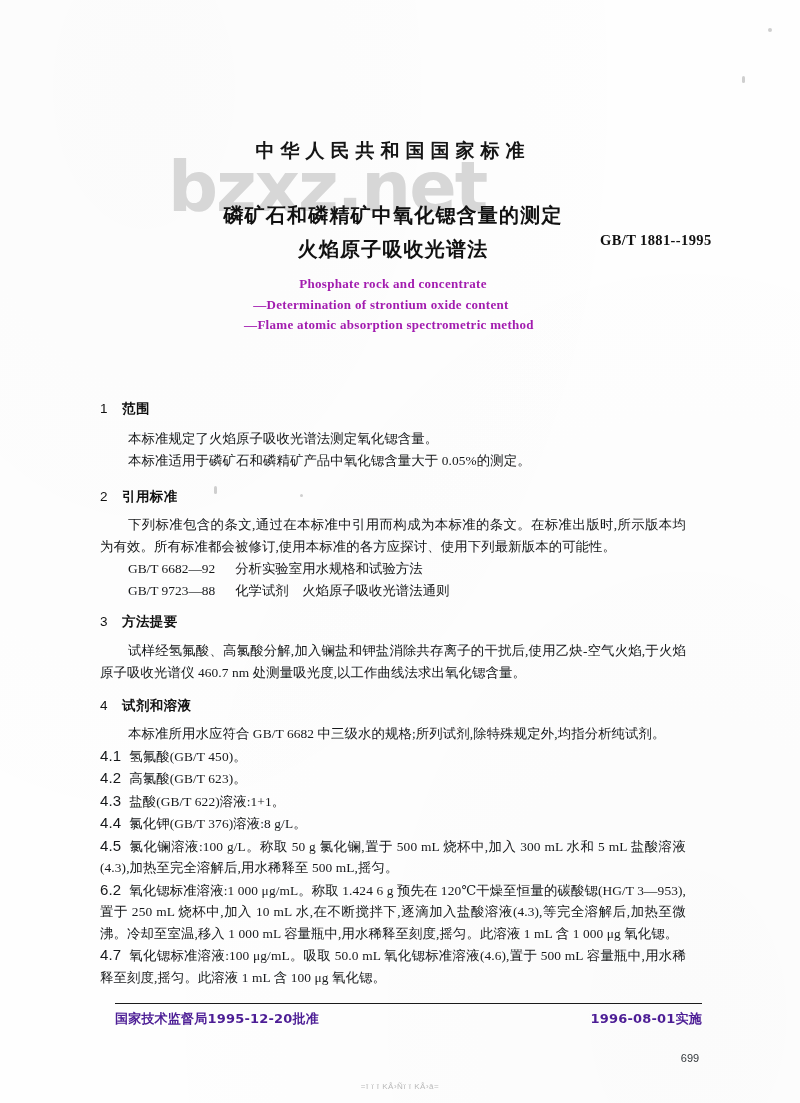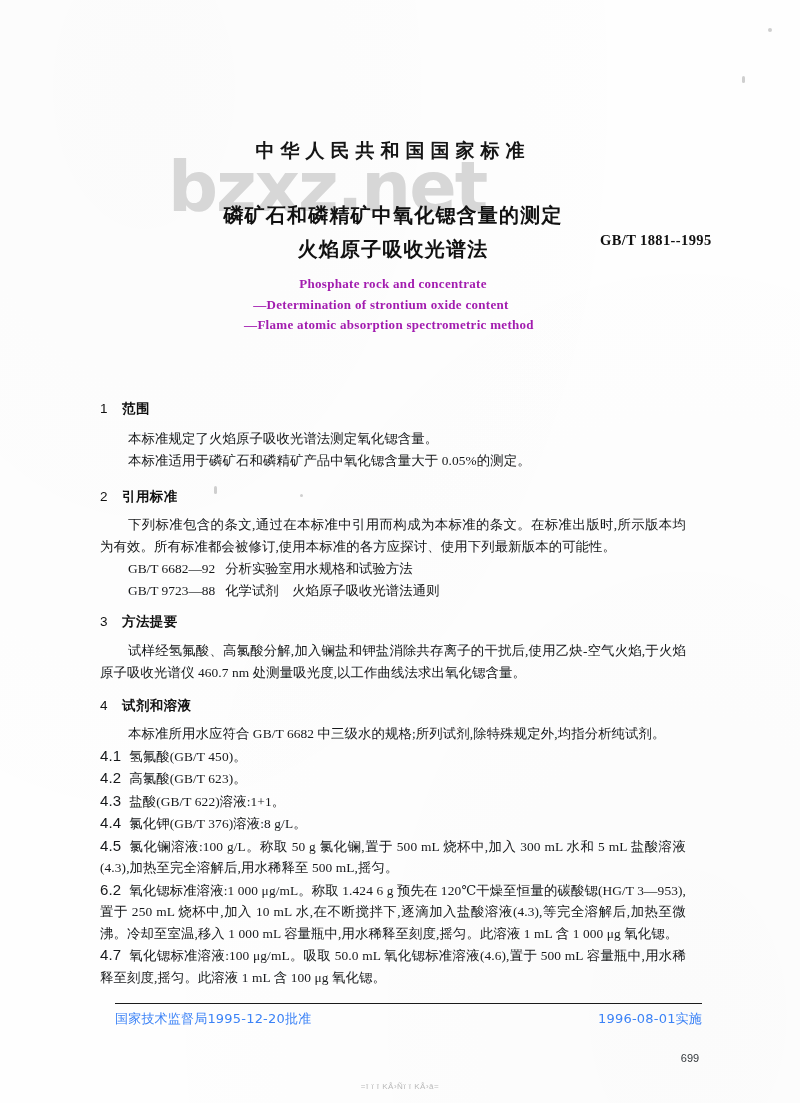--- a/index.html
+++ b/index.html
@@ -146,21 +146,21 @@
     font-size: 15px;
     margin-right: 8px;
   }
   .ref-line {
     font-family: "Liberation Serif", "DejaVu Serif", serif;
     font-size: 13.4px;
     line-height: 21.5px;
     color: #16181a;
     padding-left: 28px;
   }
-  .ref-line .code { margin-right: 10px; }
+  .ref-line .code { margin-right: 20px; }
 
   
   #sec1-head   { top: 400px; }
   #sec1-body   { top: 428px; }
   #sec2-head   { top: 488px; }
   #sec2-body   { top: 514px; }
   #sec2-refs   { top: 558px; }
   #sec3-head   { top: 613px; }
   #sec3-body   { top: 640px; }
   #sec4-head   { top: 697px; }
@@ -177,23 +177,23 @@
   }
   #footer-row {
     position: absolute;
     left: 115px;
     top: 1010px;
     width: 587px;
     display: flex;
     justify-content: space-between;
     align-items: flex-start;
     font-family: "DejaVu Sans", sans-serif;
-    font-weight: normal;
+    font-weight: bold;
     font-size: 13px;
-    color: #3b82f6;
+    color: #4c1d95;
     letter-spacing: 0.2px;
   }
   #page-number {
     position: absolute;
     left: 660px;
     top: 1052px;
     width: 60px;
     text-align: center;
     font-family: "Liberation Sans", sans-serif;
     font-size: 11px;

